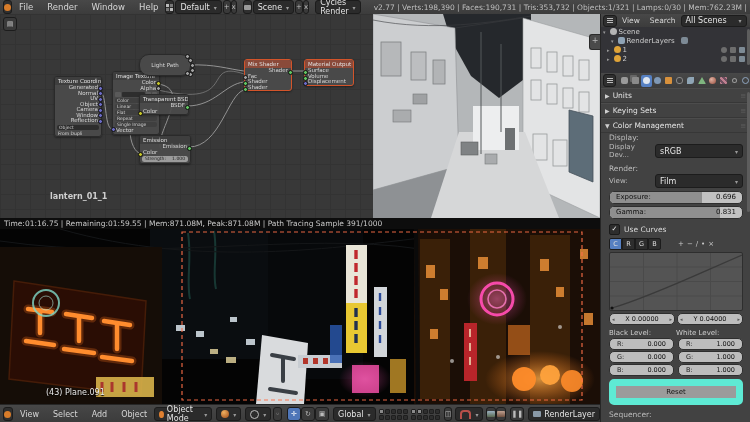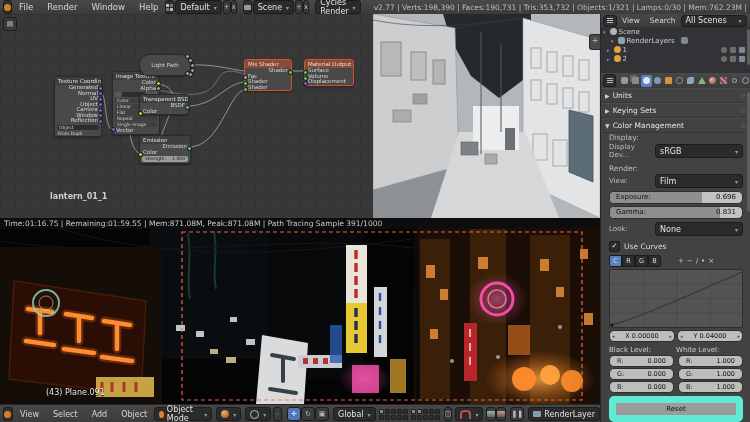--- a/index.html
+++ b/index.html
@@ -622,27 +622,20 @@
           <span class="val">0.696</span>
         </span>
       </div>
       <div class="prow" style="margin-top:2px;">
         <span class="slider">
           <span class="fill" style="width:83.1%;"></span>
           <span class="lab">Gamma:</span>
           <span class="val">0.831</span>
         </span>
       </div>
-      <div class="prow" style="margin-top:3px;">
-        <span style="font-size:7px;color:#bdbdbd;width:46px;">Look:</span>
-        <span class="dd" style="flex:1;">
-          <span>None</span>
-            <span class="arr">▾</span>
-        </span>
-      </div>
 
       <div class="prow" style="margin-top:5px;align-items:center;">
         <span style="width:9px;height:9px;background:#2d2d2d;border:1px solid #1a1a1a;border-radius:2px;color:#eee;font-size:7px;line-height:9px;text-align:center;">✓</span>
         <span style="font-size:7.5px;color:#d8d8d8;margin-left:4px;">Use Curves</span>
       </div>
 
       <div class="prow" style="margin-top:3px;">
         <span class="chanbtn" style="background:#5680c2;border-radius:2px 0 0 2px;">C</span>
         <span class="chanbtn">R</span>
         <span class="chanbtn">G</span>

